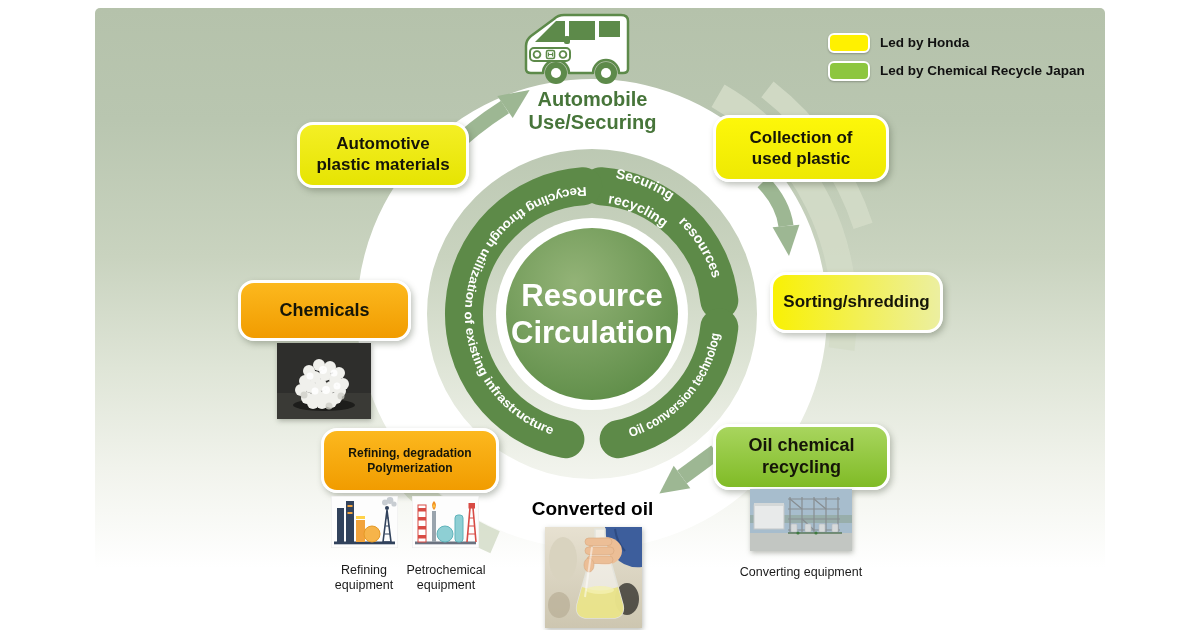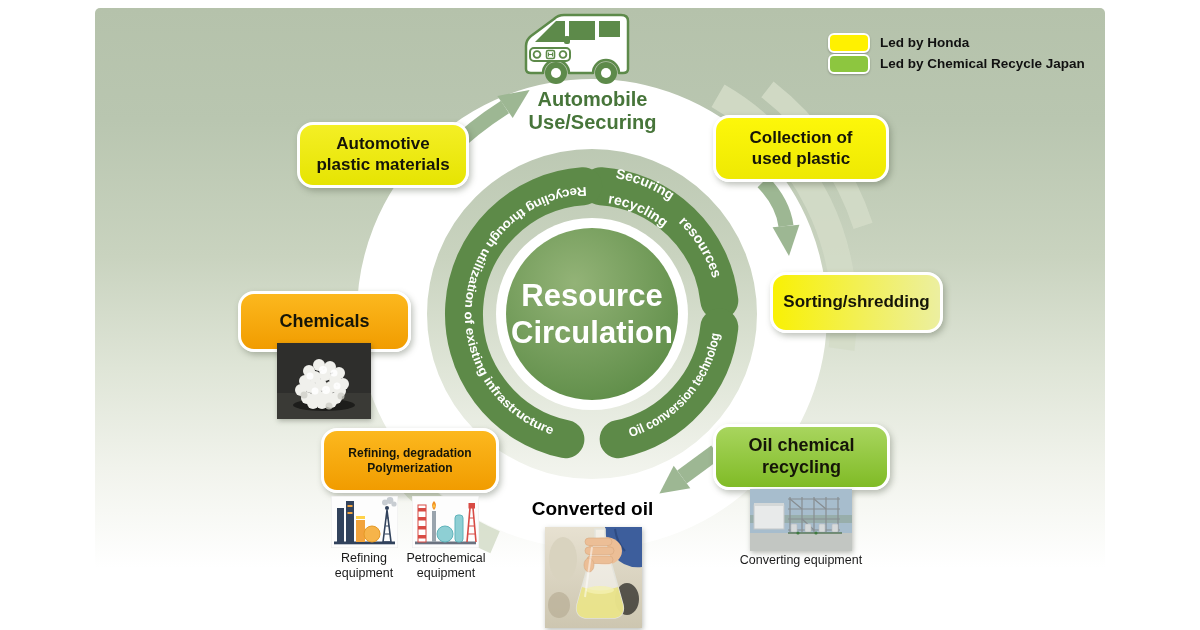--- a/index.html
+++ b/index.html
@@ -12,23 +12,23 @@
   
   .box{position:absolute;border:3px solid #fff;border-radius:16px;display:flex;flex-direction:column;
        align-items:center;justify-content:center;text-align:center;font-weight:bold;color:#151508;
        font-size:17px;line-height:1.22;box-shadow:2px 3px 6px rgba(70,80,60,.35);}
   .box.yellow{background:linear-gradient(180deg,#fdf70a,#eee903);}
   .box.yellow2{background:linear-gradient(180deg,#f4ef25,#e6e402);}
   .box.yellow3{background:linear-gradient(90deg,#f9f104,#ecefa0);}
   .box.orange{background:linear-gradient(180deg,#fcb81e,#f19c00);}
   .box.green{background:linear-gradient(180deg,#a8d55e,#80bb26);}
   .stage-label{position:absolute;text-align:center;font-weight:bold;color:#47753a;}
-  .caption{position:absolute;text-align:center;font-size:12.5px;line-height:1.18;color:#1a1a1a;}
+  .caption{position:absolute;text-align:center;font-size:12.5px;line-height:1.18;color:#1a1a1a;margin-top:12px;}
   
-  .legend{position:absolute;left:828px;top:34px;display:flex;flex-direction:column;gap:4px;}
+  .legend{position:absolute;left:828px;top:34px;display:flex;flex-direction:column;gap:11px;}
   .legend-row{display:flex;align-items:center;gap:10px;height:17px;}
   .swatch{width:38px;height:16px;border-radius:6px;border:2.5px solid #fff;box-shadow:0 1px 2px rgba(0,0,0,.25);}
   .legend-label{font-size:13.5px;font-weight:bold;color:#111;}
   
   text.ringtxt{font-family:"Liberation Sans",sans-serif;font-weight:bold;fill:#ffffff;}
   text.hubtxt{font-family:"Liberation Sans",sans-serif;font-weight:bold;fill:#ffffff;}
   .photo{position:absolute;box-shadow:1px 2px 5px rgba(60,70,55,.35);}
 </style>
 </head>
 <body>
@@ -123,21 +123,21 @@
     <span>Collection of</span>
     <span>used plastic</span>
   </div>
   <div class="box yellow2" style="left:297px;top:122px;width:166px;height:60px;">
     <span>Automotive</span>
     <span>plastic materials</span>
   </div>
   <div class="box yellow3" style="left:770px;top:272px;width:167px;height:55px;">
     <span>Sorting/shredding</span>
   </div>
-  <div class="box orange" style="left:238px;top:280px;width:167px;height:55px;font-size:18px;margin-top:11px;">
+  <div class="box orange" style="left:238px;top:280px;width:167px;height:55px;font-size:18px;">
     <span>Chemicals</span>
   </div>
   <div class="box green" style="left:713px;top:424px;width:171px;height:60px;font-size:18px;">
     <span>Oil chemical</span>
     <span>recycling</span>
   </div>
   <div class="box orange" style="left:321px;top:428px;width:172px;height:59px;font-size:12px;">
     <span>Refining, degradation</span>
     <span>Polymerization</span>
   </div>

